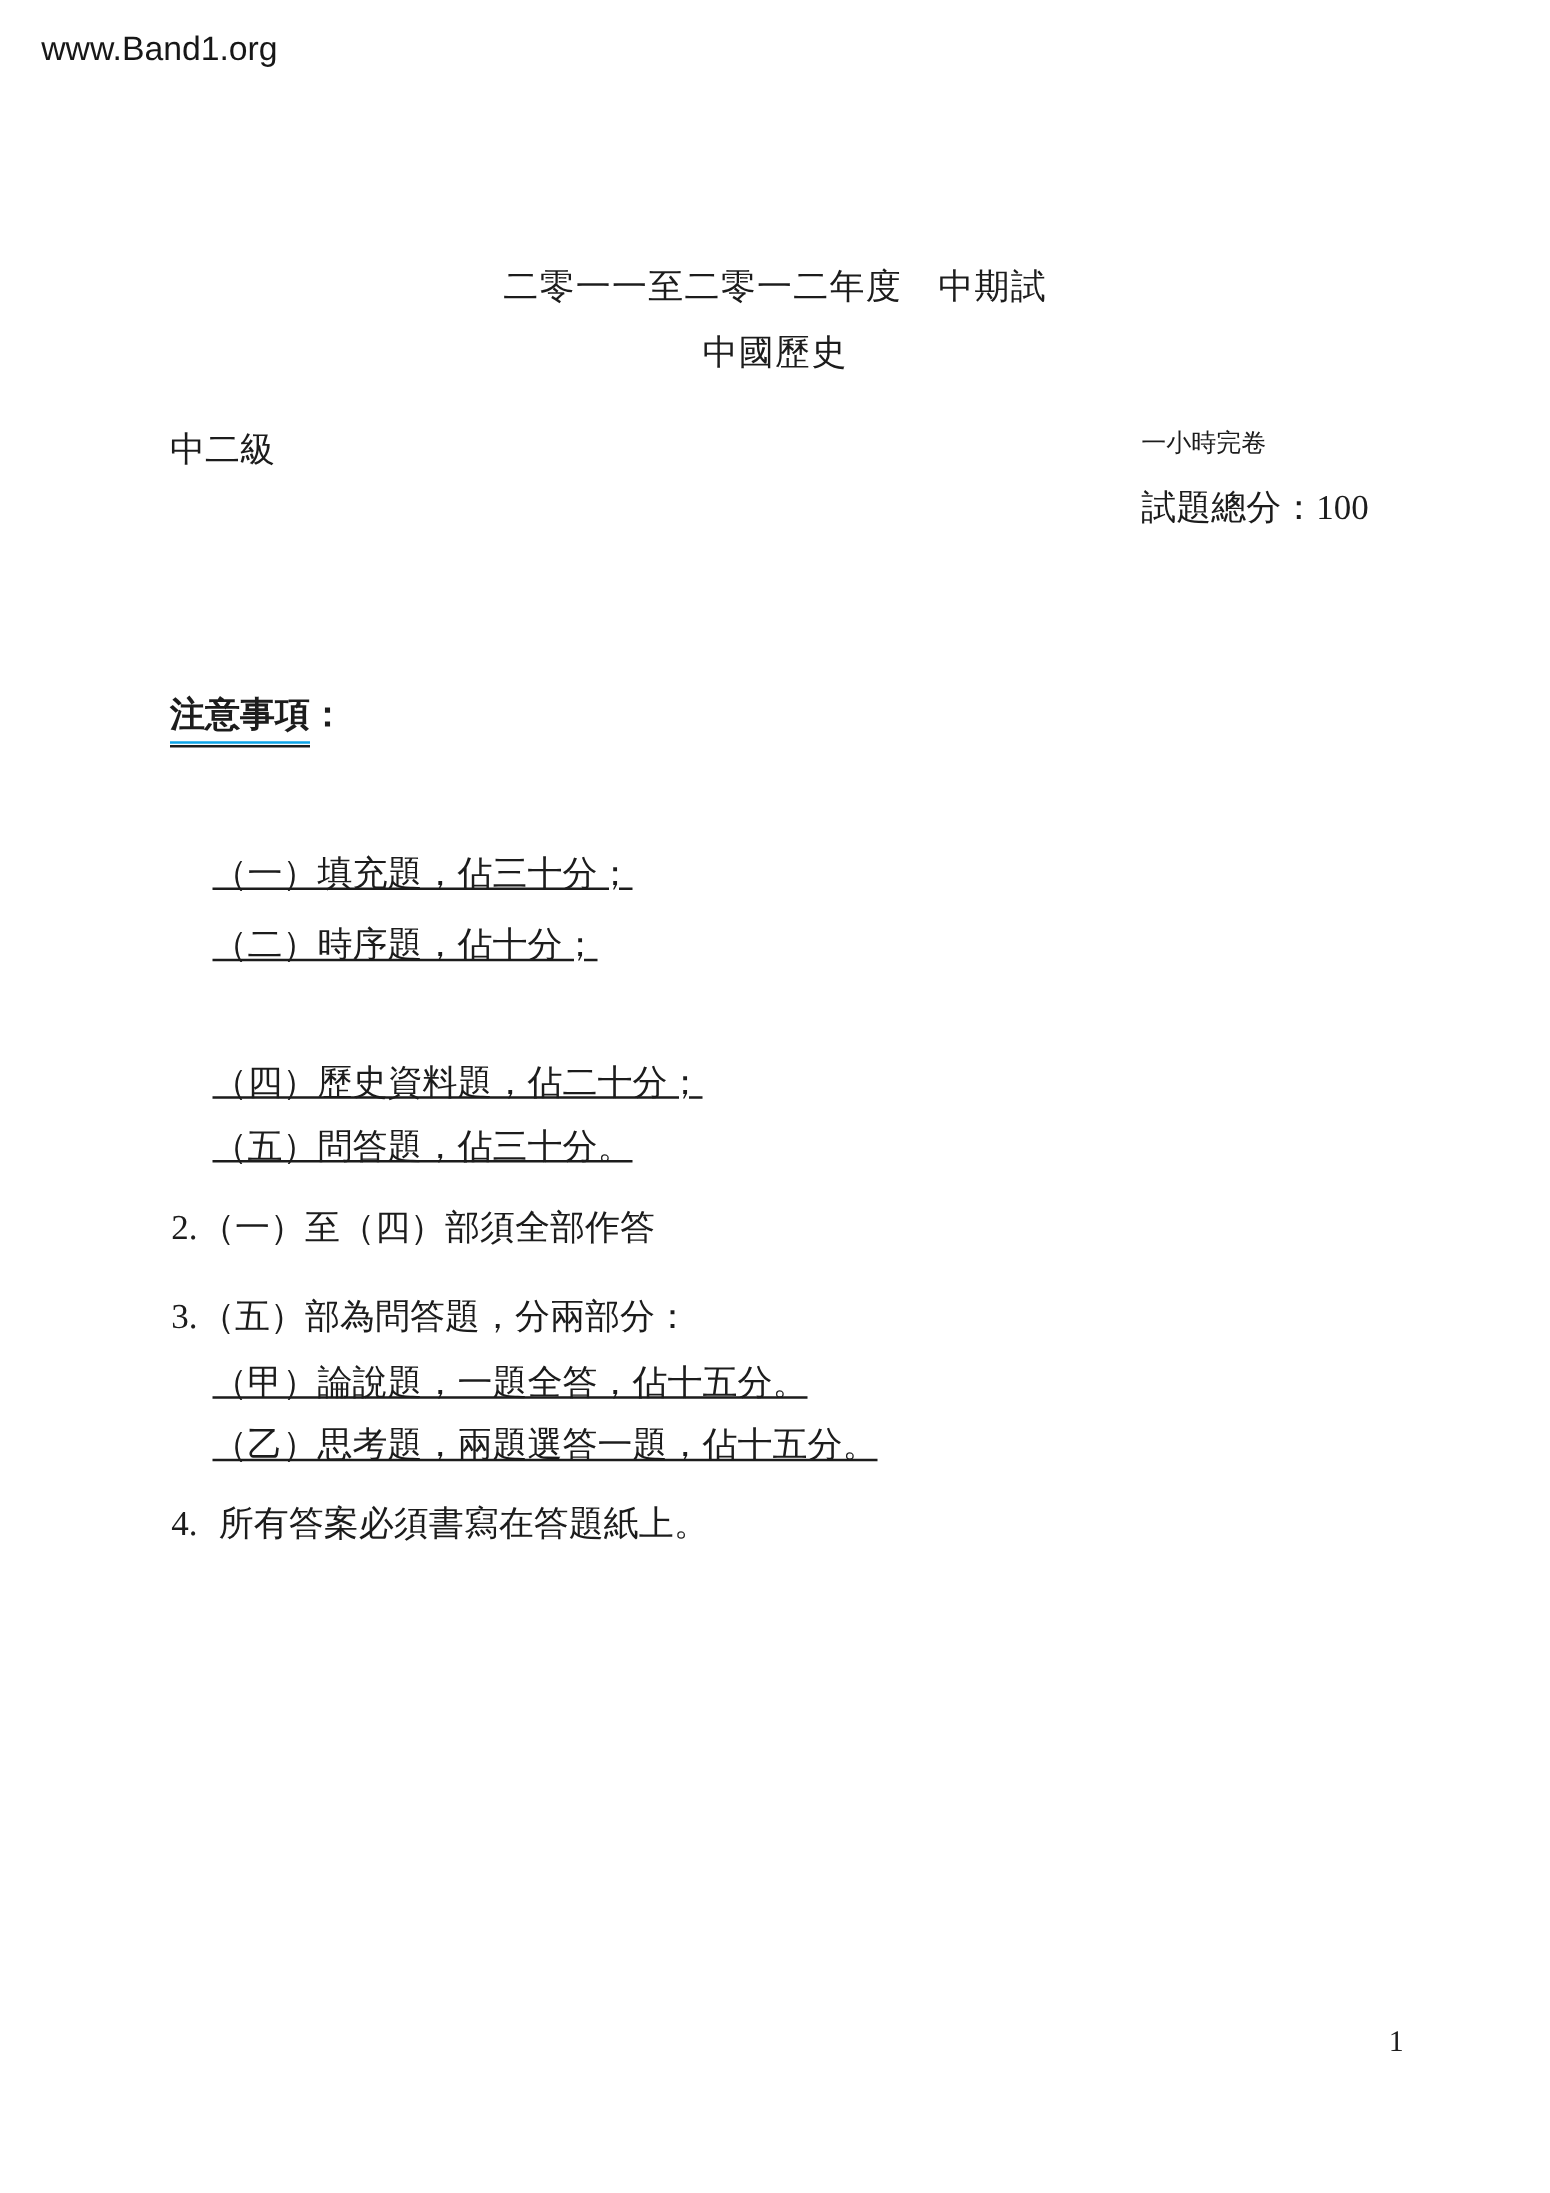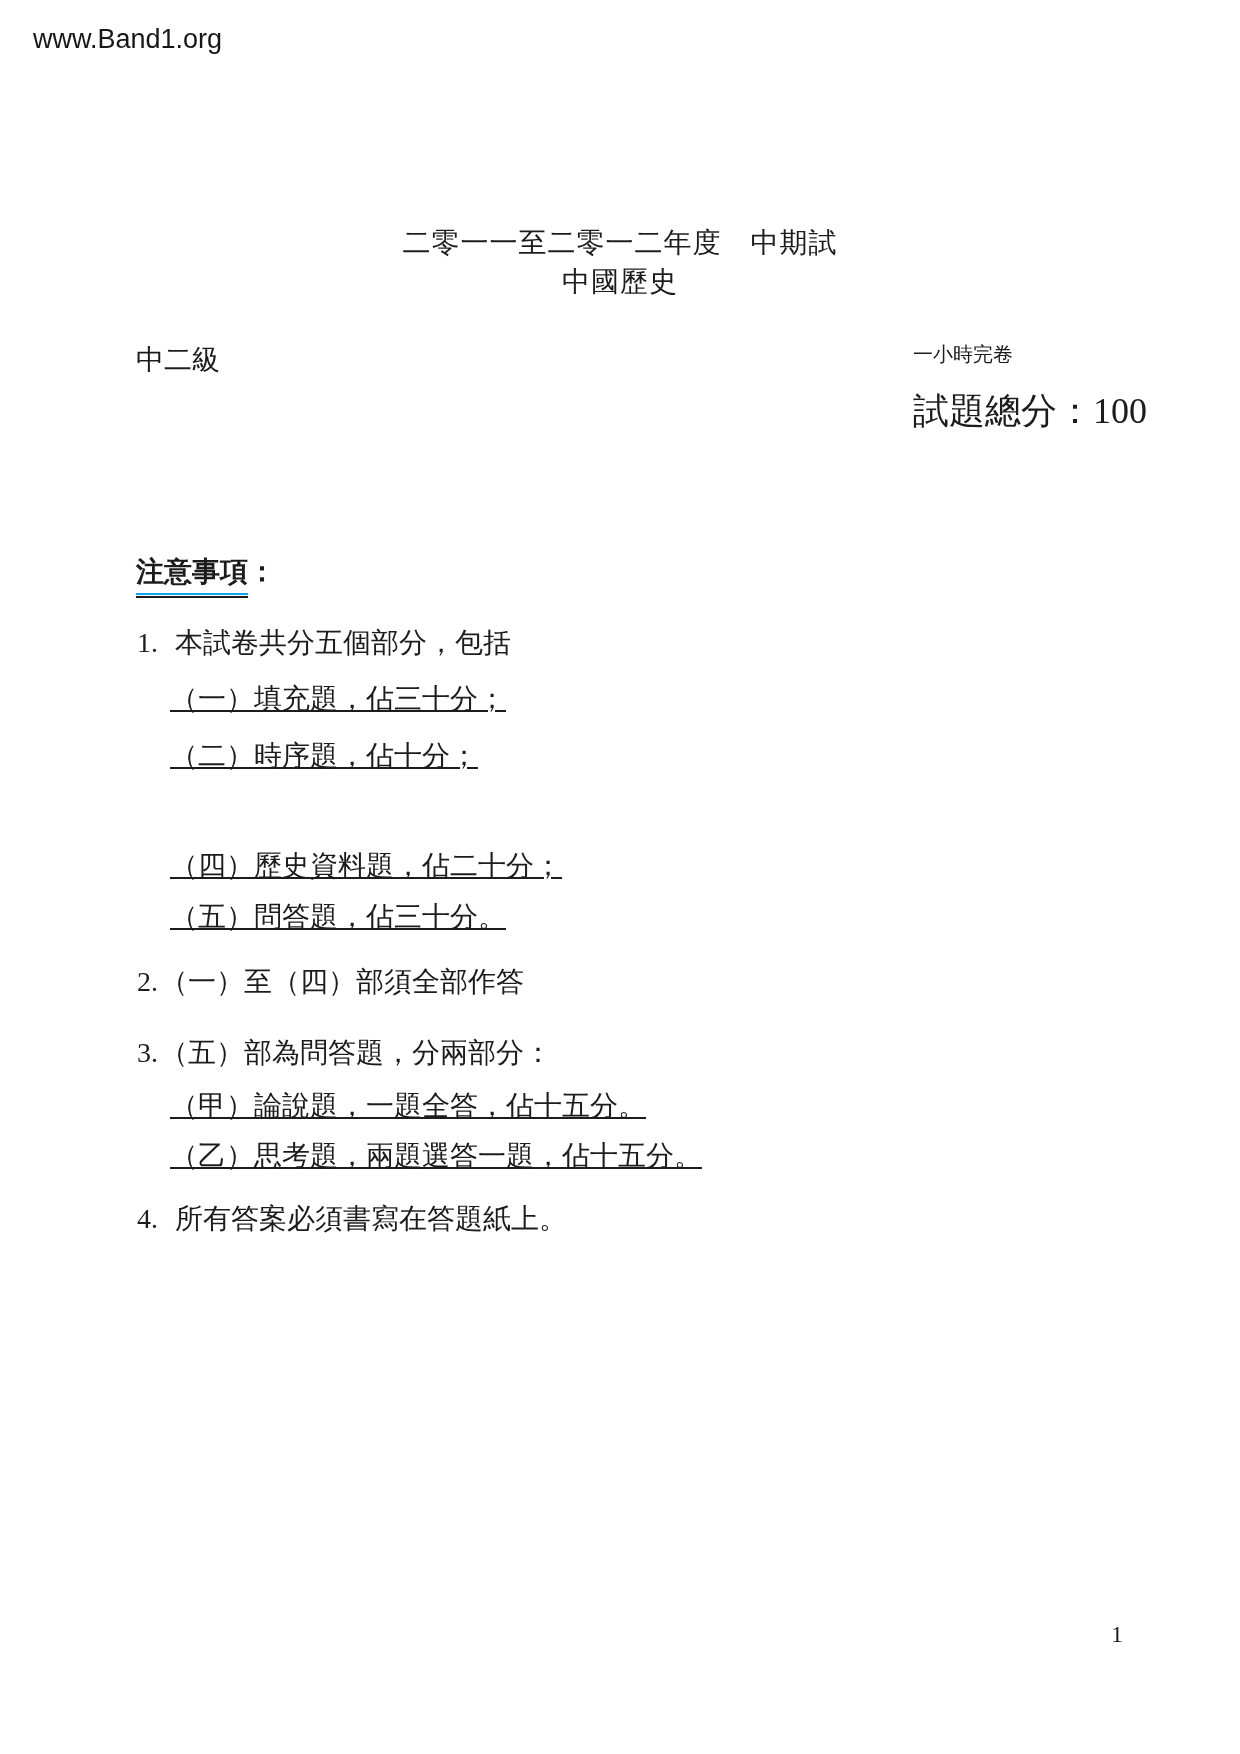--- a/index.html
+++ b/index.html
@@ -27,26 +27,26 @@
   }
 
   .title-line {
     left: 0;
     width: 100%;
     text-align: center;
     font-size: 28px;
     letter-spacing: 1px;
   }
   .title-school  { top: 157px; }
-  .title-exam    { top: 224px; font-family: Liberation Serif, serif; }
+  .title-exam    { top: 210px; font-family: Liberation Serif, serif; }
   .title-subject { top: 263px; }
 
   .class-level { left: 136px; top: 341px; font-size: 28px; }
   .duration    { left: 913px; top: 341px; font-size: 20px; }
-  .total-marks { left: 913px; top: 387px; font-size: 36px; }
+  .total-marks { left: 913px; top: 387px; font-size: 28px; }
 
   .notes-heading {
     left: 136px;
     top: 553px;
     font-size: 28px;
     font-weight: bold;
   }
   .notes-heading .underlined {
     display: inline-block;
     padding-bottom: 2px;
@@ -88,23 +88,20 @@
   <div class="abs title-line title-subject">中國歷史</div>
 
   <div class="abs class-level">中二級</div>
   <div class="abs duration">一小時完卷</div>
   <div class="abs total-marks">試題總分：100</div>
 
   <div class="abs notes-heading">
     <span class="underlined">注意事項</span><span>：</span>
   </div>
 
-  <div class="line item" style="top:624px">
-    <span class="num gap">1.</span><span>本試卷共分五個部分，包括</span>
-  </div>
   <div class="line sub" style="top:680px">（一）填充題，佔三十分；</div>
   <div class="line sub" style="top:737px">（二）時序題，佔十分；</div>
   <div class="line sub" style="top:898px">（五）問答題，佔三十分。</div>
   <div class="line sub" style="top:847px">（四）歷史資料題，佔二十分；</div>
 
   <div class="line item" style="top:963px">
     <span class="num tight">2.</span><span>（一）至（四）部須全部作答</span>
   </div>
 
   <div class="line item" style="top:1034px">

